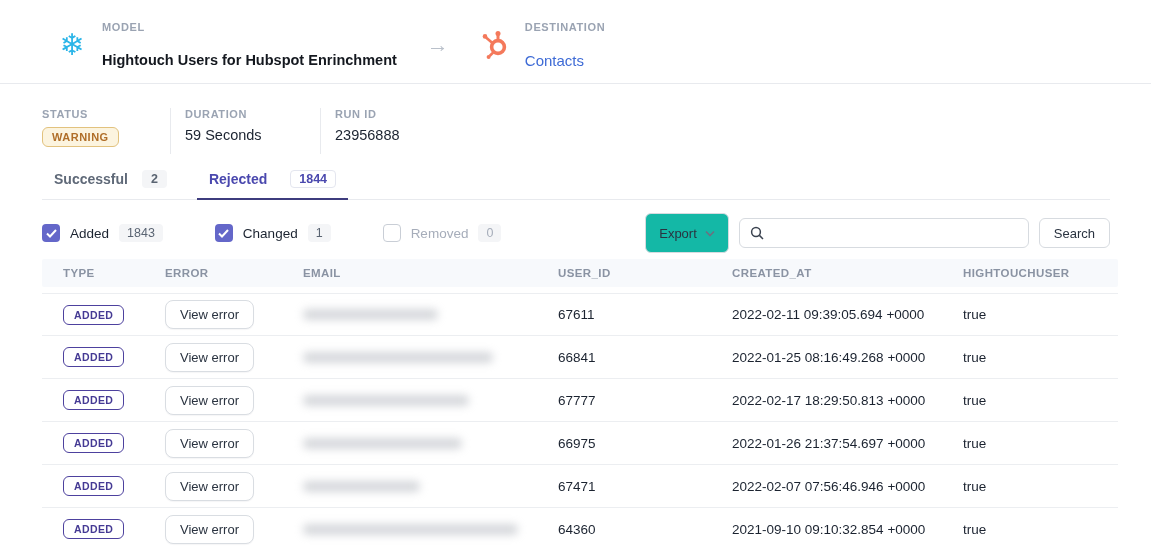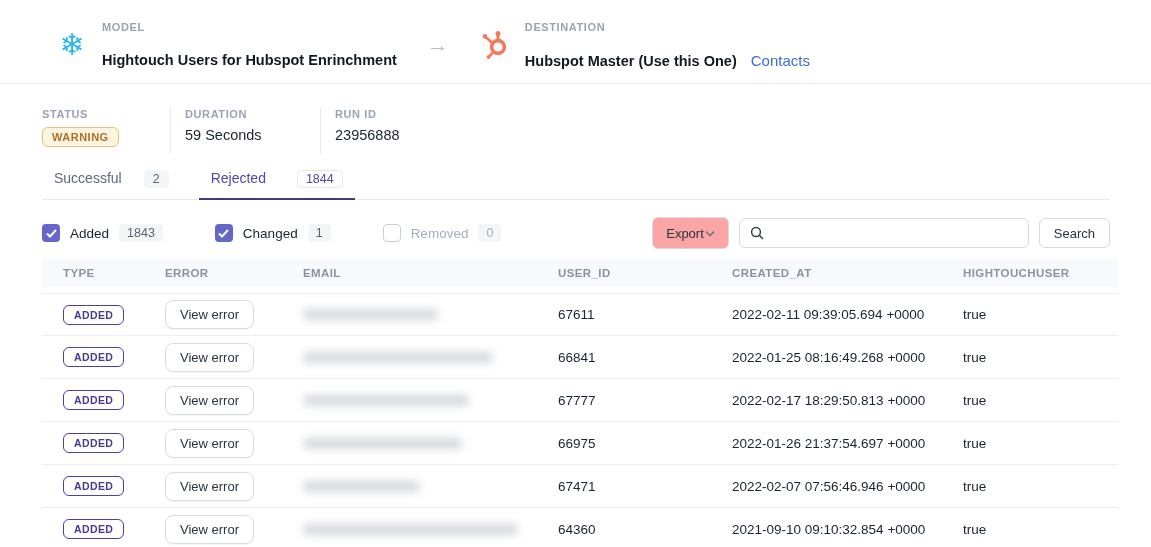--- a/index.html
+++ b/index.html
@@ -26,43 +26,43 @@
   .status-item .value { font-size:14.5px; color:#1b2330; }
   .status-item.s1 { width:128px; }
   .status-item.s2 { width:208px; }
   .status-item.s3 { width:150px; }
   .warning-badge { display:inline-block; background:#fcf4df; border:1px solid #e2c27e;
     color:#b06e28; font-size:11px; font-weight:700; letter-spacing:.5px;
     border-radius:6px; padding:3px 9px; }
 
   
   .tabs { display:flex; margin:12px 41px 0 42px; border-bottom:1px solid #e8eaee; }
-  .tab { display:inline-flex; gap:22px; padding:4px 12px 10px;
+  .tab { display:inline-flex; align-items:center; gap:14px; padding:4px 12px 10px;
     margin-right:18px; font-size:14px; color:#5f6978; cursor:pointer;
-    border-bottom:2px solid transparent; margin-bottom:-1px; }
+    border-bottom:2px solid transparent; margin-bottom:-1px;font-weight:bold; }
   .tab.active { color:#4a48ae; border-bottom-color:#3e3c7e; }
   .tab-badge { background:#f4f5f7; color:#5a6472; border:1px solid transparent;
     border-radius:4px; padding:1px 8px; font-size:12.5px; }
   .tab.active .tab-badge { background:#ffffff; border-color:#e4e6ef; color:#4a48ae;margin-left:9px; }
 
   
   .controls-row { display:flex; align-items:center; margin:18px 41px 0 42px; height:30px; }
   .filters { display:flex; align-items:center; gap:52px; }
   .filter { display:flex; align-items:center; gap:10px; cursor:pointer; }
   .checkbox { width:18px; height:18px; border-radius:4px; display:flex;
     align-items:center; justify-content:center; }
   .checkbox.checked { background:#6467c9; }
   .checkbox.unchecked { background:#ffffff; border:1.5px solid #c9ced6; }
   .filter-label { font-size:13.5px; color:#1b2330; }
   .filter-badge { background:#f4f5f7; color:#5a6472; border-radius:4px; padding:2px 8px; font-size:12.5px; }
   .filter.muted .filter-label, .filter.muted .filter-badge { color:#a6adba; }
 
   .toolbar { margin-left:auto; display:flex; align-items:center; gap:10px; }
-  .export-btn { display:inline-flex; align-items:center; gap:1px; height:32px;
-    padding:0 13px; border:1px solid #d7dbe0; border-radius:6px; background:#fca5a5;
+  .export-btn { display:inline-flex; align-items:center; gap:8px; height:40px;
+    padding:0 13px; border:1px solid #d7dbe0; border-radius:6px; background:#14b8a6;
     font-size:13px; color:#2a3340; cursor:pointer; }
   .search-box { display:flex; align-items:center; gap:8px; width:290px; height:30px;
     border:1px solid #d7dbe0; border-radius:6px; background:#fff; padding:0 10px; }
   .search-box input { border:none; outline:none; flex:1; font-size:13px;
     font-family:"Liberation Sans", sans-serif; color:#1b2330; background:transparent; }
   .search-btn { height:30px; padding:0 14px; border:1px solid #d7dbe0; border-radius:6px;
     background:#fff; font-size:13px; color:#2a3340; cursor:pointer;
     font-family:"Liberation Sans", sans-serif; }
 
   
@@ -106,21 +106,20 @@
         <circle cx="19" cy="4.4" r="2.5" fill="#f4795b"></circle>
         <line x1="13.7" y1="14.2" x2="7" y2="8.4" stroke="#f4795b" stroke-width="2.6"></line>
         <circle cx="6" cy="7.4" r="2.3" fill="#f4795b"></circle>
         <line x1="14.8" y1="22.8" x2="10.6" y2="27" stroke="#f4795b" stroke-width="2.6"></line>
         <circle cx="9.6" cy="28" r="2" fill="#f4795b"></circle>
       </svg>
     </div>
     <div class="conn-text">
       <div class="eyebrow">DESTINATION</div>
       <div class="dest-line">
-        <div class="conn-name">Hubspot Master (Use this One)</div>
         <a class="contacts-link">Contacts</a>
       </div>
     </div>
   </div>
 </div>
 
 <div class="status-bar">
   <div class="status-item s1">
     <div class="eyebrow">STATUS</div>
     <span class="warning-badge">WARNING</span>

